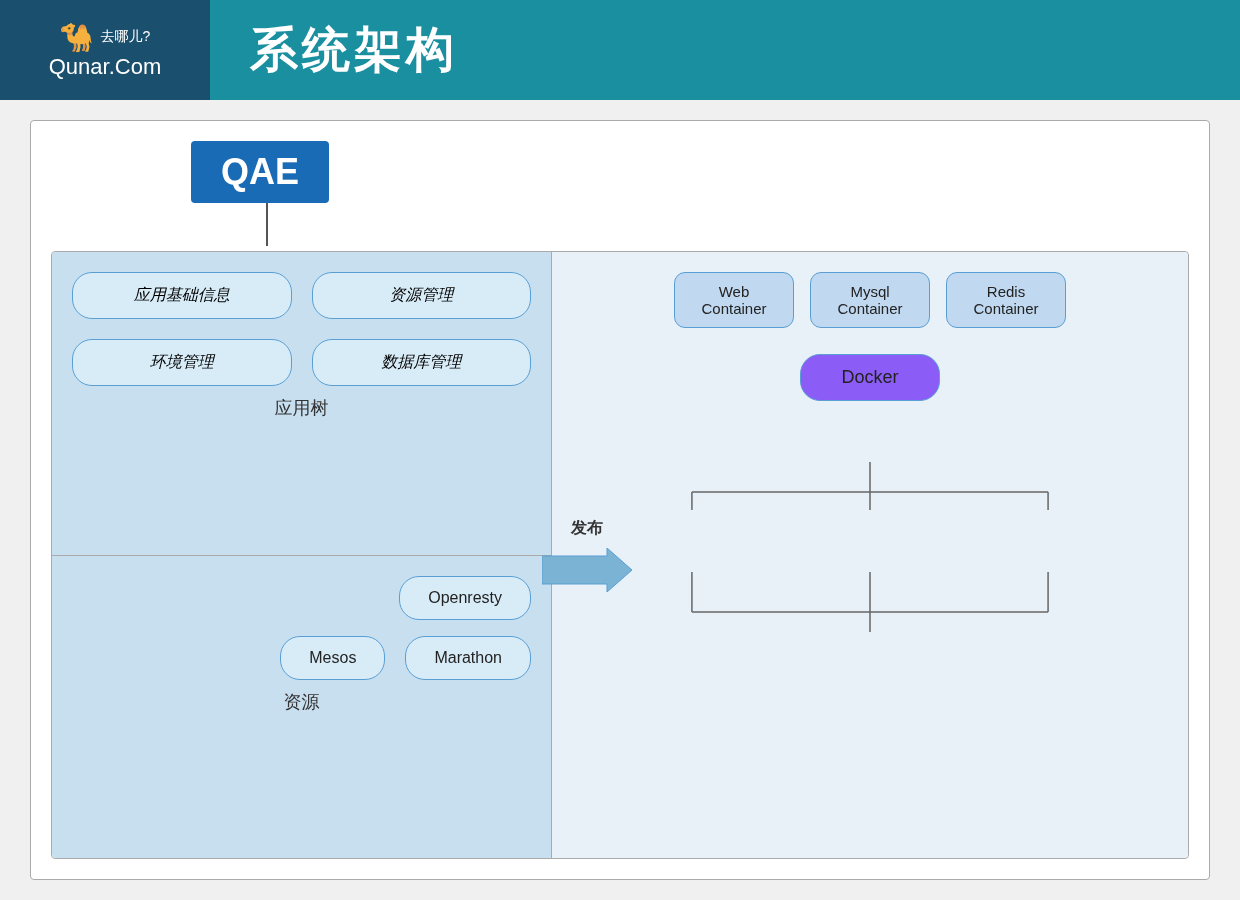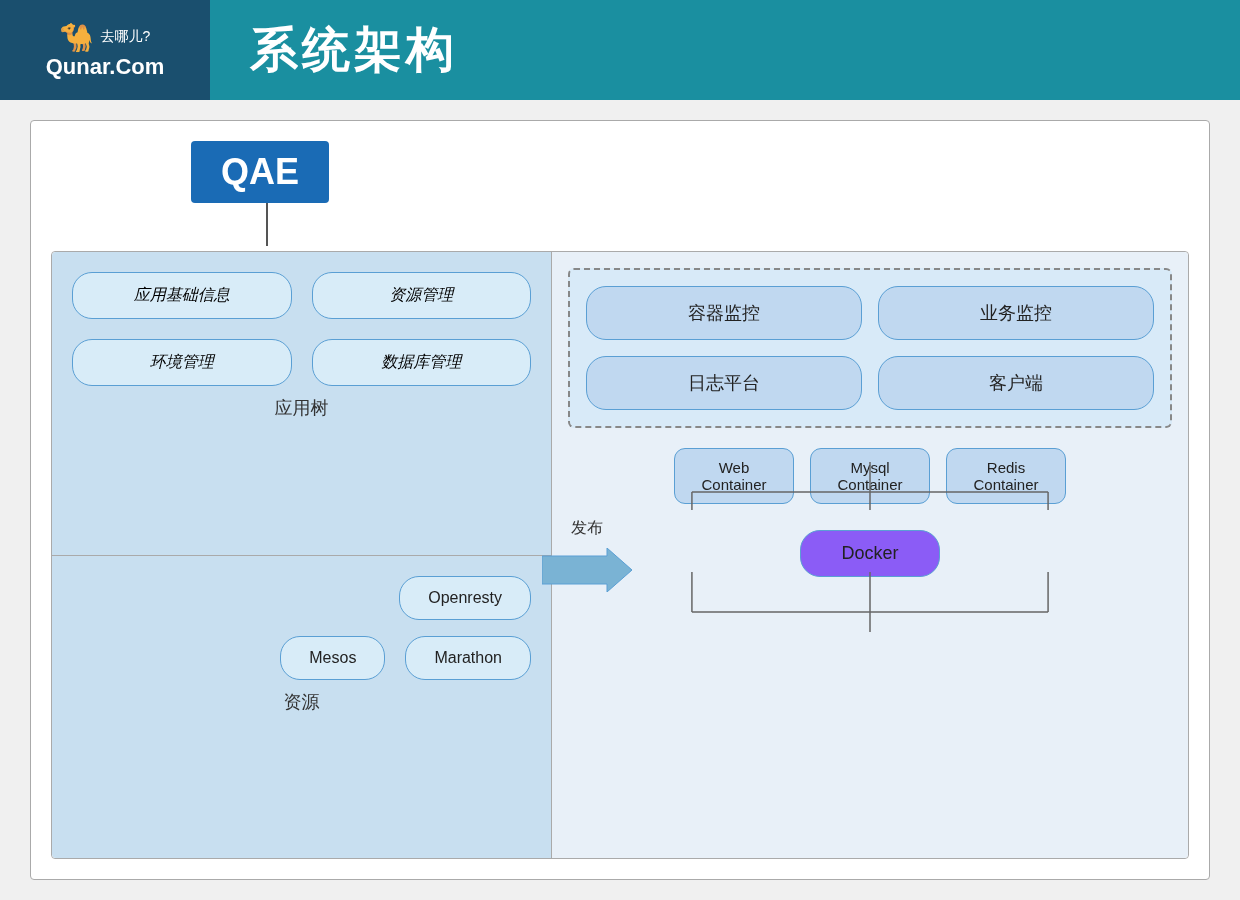--- a/index.html
+++ b/index.html
@@ -259,21 +259,21 @@
 </head>
 <body>
 
 <div class="header">
   <div class="logo-area">
     <div class="logo-wrapper">
       <div class="logo-icon-row">
         <span style="font-size:28px;">🐪</span>
         <span style="color:#fff;font-size:14px;">去哪儿?</span>
       </div>
-      <span style="color:#fff;font-size:22px;font-weight:bold;">Qunar.Com</span>
+      <span style="color:#fff;font-size:22px;font-weight:normal;">Qunar.Com</span>
     </div>
   </div>
   <div class="header-title">系统架构</div>
 </div>
 
 <div class="main">
   <div class="diagram-outer">
 
     <div class="qae-row">
       <div class="qae-box">QAE</div>
@@ -303,21 +303,21 @@
             <div class="resource-row">
               <div class="resource-box">Mesos</div>
               <div class="resource-box">Marathon</div>
             </div>
           </div>
           <div class="section-label">资源</div>
         </div>
       </div>
 
       <div style="position:absolute;left:490px;top:50%;transform:translateY(-50%);z-index:10;display:flex;flex-direction:column;align-items:center;">
-        <div style="font-size:16px;color:#333;margin-bottom:9px;">发布</div>
+        <div style="font-size:16px;color:#333;margin-bottom:9px;font-weight:bold;">发布</div>
         <svg width="90" height="44" viewBox="0 0 90 44">
           <polygon points="0,8 65,8 65,0 90,22 65,44 65,36 0,36" fill="#7ab3d4" stroke="#5a9fd4" stroke-width="1"></polygon>
         </svg>
       </div>
 
       <div class="right-panel">
 
         <svg class="line-svg">
 
           <line x1="50%" y1="210" x2="50%" y2="240" stroke="#666" stroke-width="1.5"></line>
@@ -328,28 +328,20 @@
           <line x1="50%" y1="240" x2="50%" y2="258" stroke="#666" stroke-width="1.5"></line>
           <line x1="78%" y1="240" x2="78%" y2="258" stroke="#666" stroke-width="1.5"></line>
 
           <line x1="22%" y1="320" x2="22%" y2="360" stroke="#666" stroke-width="1.5"></line>
           <line x1="50%" y1="320" x2="50%" y2="360" stroke="#666" stroke-width="1.5"></line>
           <line x1="78%" y1="320" x2="78%" y2="360" stroke="#666" stroke-width="1.5"></line>
           <line x1="22%" y1="360" x2="78%" y2="360" stroke="#666" stroke-width="1.5"></line>
           <line x1="50%" y1="360" x2="50%" y2="380" stroke="#666" stroke-width="1.5"></line>
         </svg>
 
-        <div class="monitoring-box">
-          <div class="monitoring-grid">
-            <div class="monitor-item">容器监控</div>
-            <div class="monitor-item">业务监控</div>
-            <div class="monitor-item">日志平台</div>
-            <div class="monitor-item">客户端</div>
-          </div>
-        </div>
 
         <div class="containers-section">
           <div class="containers-row">
             <div class="container-box">Web<br>Container</div>
             <div class="container-box">Mysql<br>Container</div>
             <div class="container-box">Redis<br>Container</div>
           </div>
         </div>
 
         <div style="display:flex;justify-content:center;margin-top:10px;">

